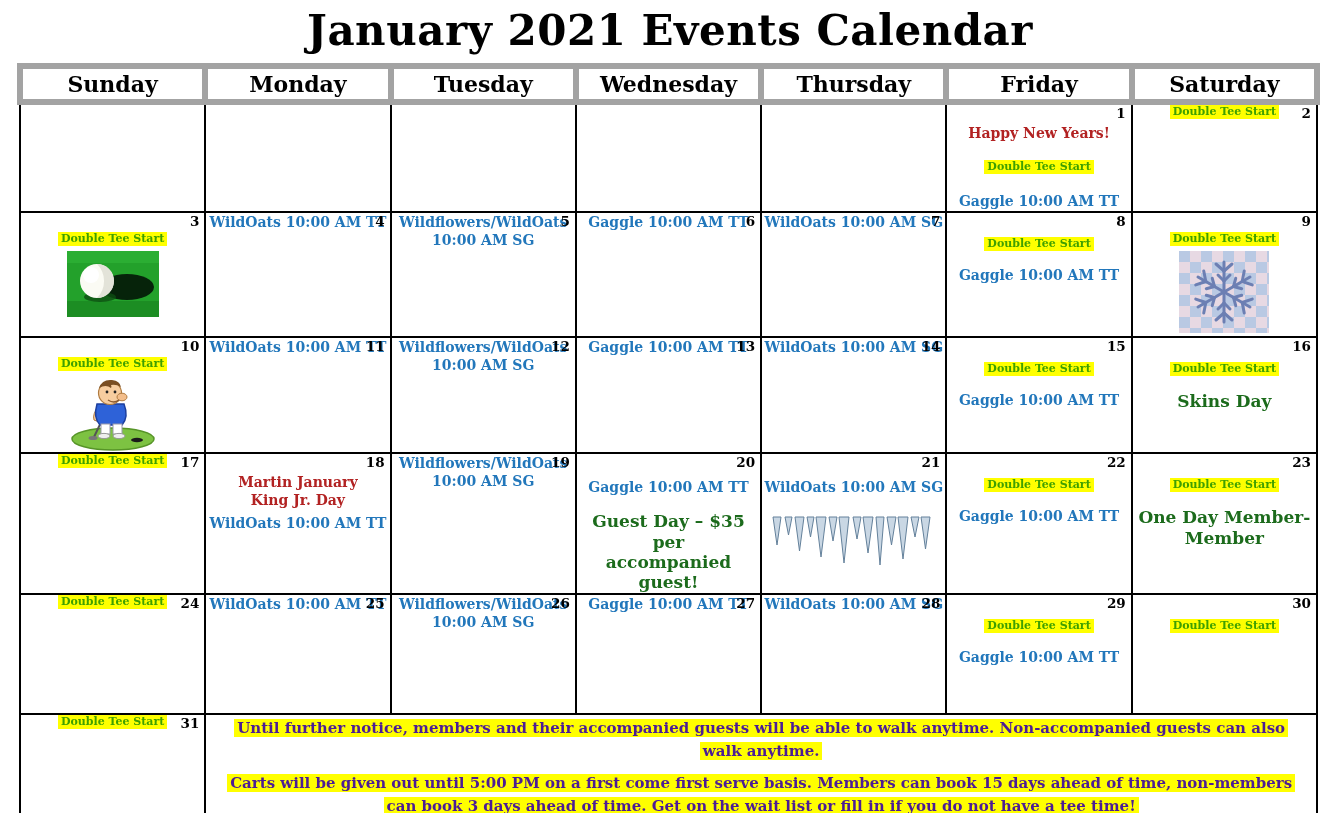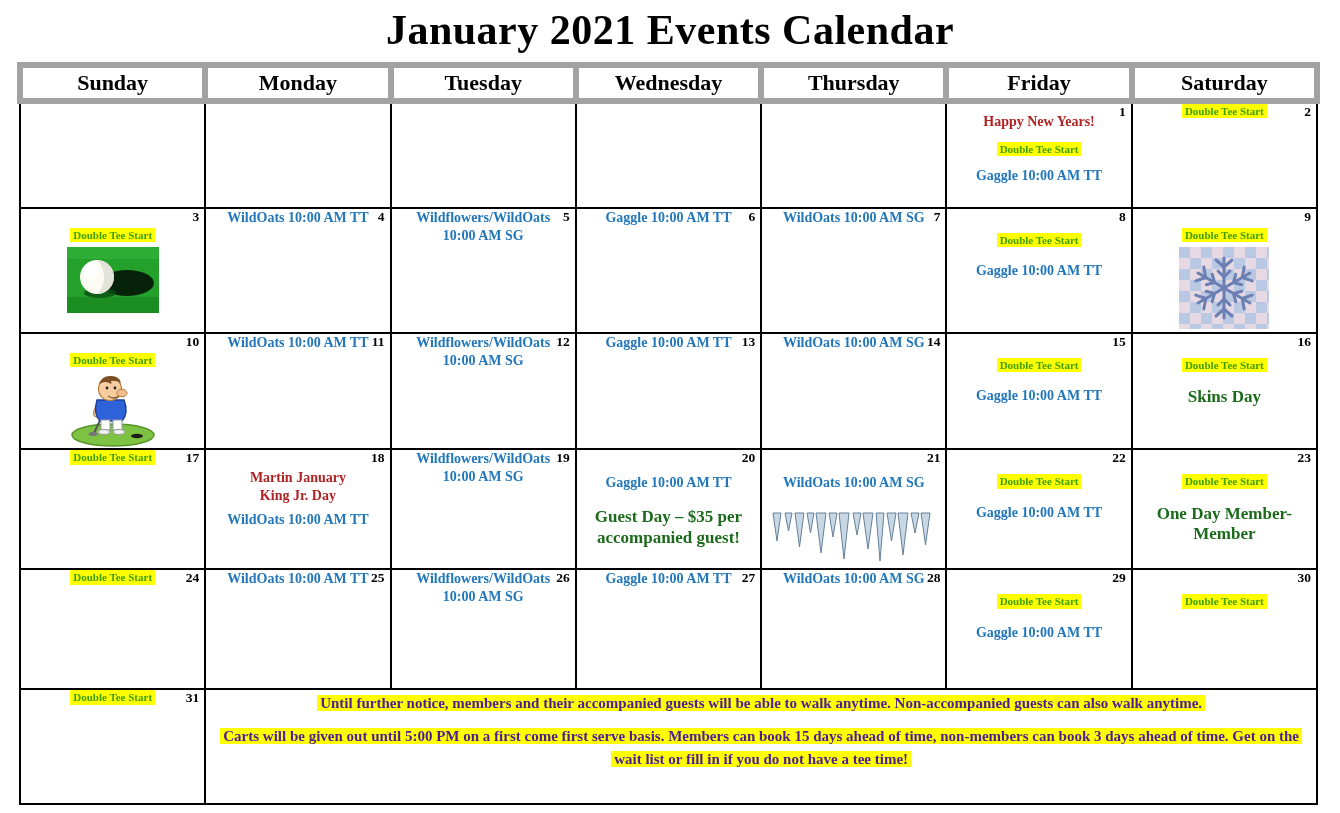--- a/index.html
+++ b/index.html
@@ -1,29 +1,29 @@
 <!DOCTYPE html>
 <html style="--yellow: #FFFF00; --green: #3FA000; --blue: #2277BB; --red: #B22222; --dgreen: #1C6B1C;"><head>
 <meta charset="utf-8">
 <style>
   html,body{margin:0;padding:0;background:#fff;width:1340px;height:813px;overflow:hidden;
     font-family:"DejaVu Serif","Liberation Serif",serif;}
-  .page{width:1340px;height:813px;position:relative;font-family:Liberation Serif, serif;}
+  .page{width:1340px;height:813px;position:relative;}
   .title{margin:0;padding:6px 0 8px 0;text-align:center;font-size:42px;font-weight:bold;
     letter-spacing:0.5px;color:#000;}
   table.calendar{border-collapse:collapse;table-layout:fixed;width:1303px;margin-left:17px;}
   th{border:6px solid #a3a3a3;height:30px;padding:0;font-size:22px;font-weight:bold;color:#000;}
   td{border:2px solid #000;vertical-align:top;position:relative;padding:0;}
   .day-num{position:absolute;top:0px;right:5px;font-size:13.5px;font-weight:bold;color:#000;z-index:2;}
   .cell-content{display:flex;flex-direction:column;align-items:center;height:100%;
     box-sizing:border-box;text-align:center;}
   .va-center{justify-content:center;gap:13px;}
   .va-top{padding-top:24px;gap:15px;}
   .va-top-sm{padding-top:19px;gap:5px;}
-  .va-tight{padding-top:9px;gap:11px;}
+  .va-tight{padding-top:19px;gap:18px;}
   .va-notices{justify-content:center;gap:9px;padding:2px 8px;}
   .event{font-weight:bold;white-space:pre-line;line-height:1.3;}
   .ev-highlight{color:var(--green,#3FA000);background:var(--yellow,#FFFF00);font-size:11px;padding:0 3px;}
   .ev-tee{color:var(--blue,#2277BB);font-size:14px;}
   .ev-holiday{color:var(--red,#B22222);font-size:14px;}
   .ev-special{color:var(--dgreen,#1C6B1C);font-size:17px;line-height:1.2;}
   .cell-image{line-height:0;}
   .notice{font-size:15px;font-weight:bold;text-align:center;line-height:1.55;color:#4c1d95;}
   .notice span{background:var(--yellow,#FFFF00);padding:0 3px;
     box-decoration-break:clone;-webkit-box-decoration-break:clone;}

